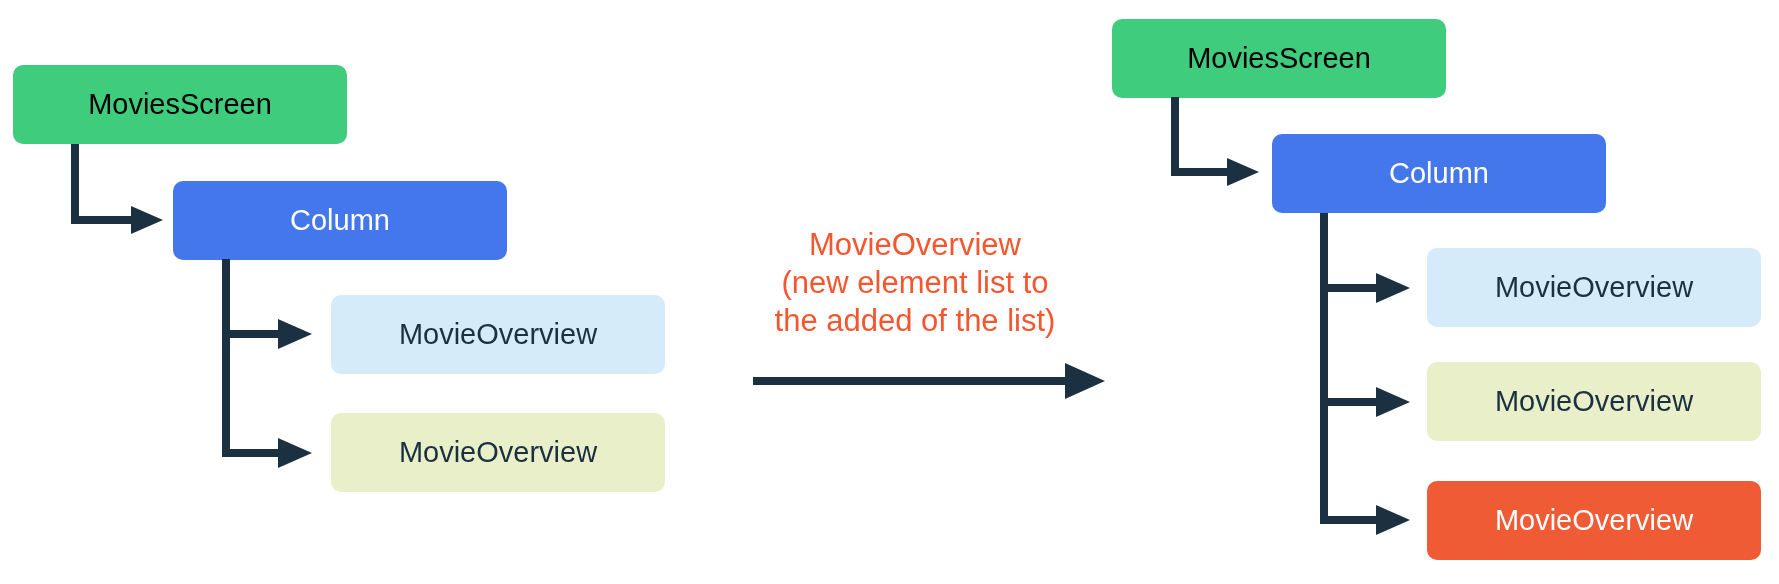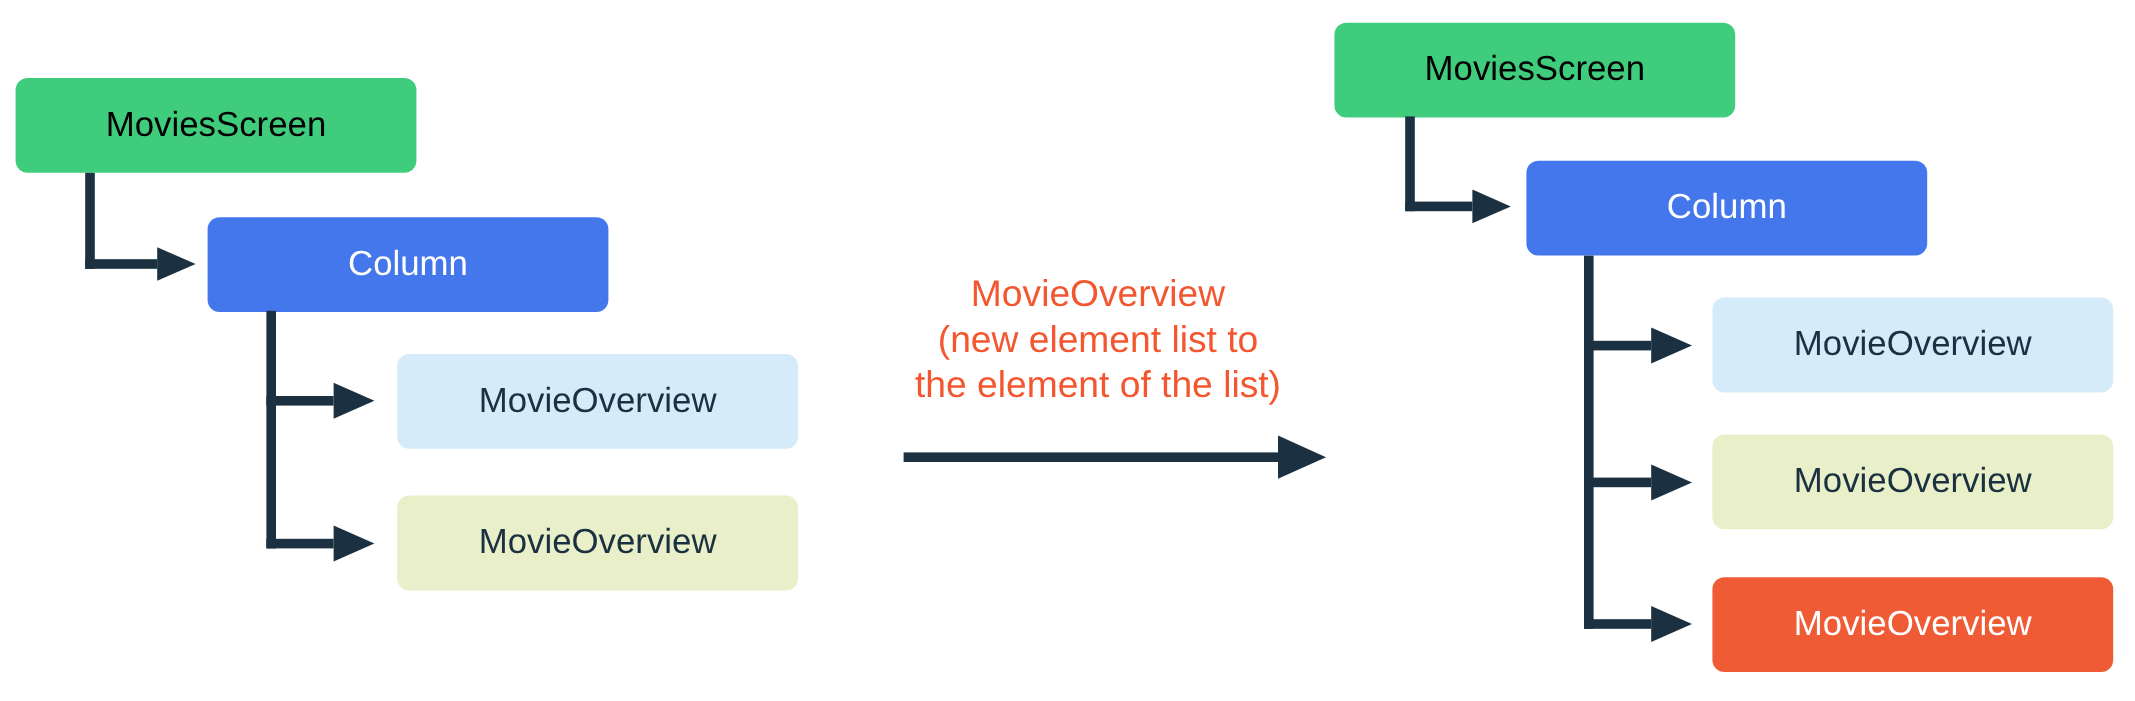--- a/index.html
+++ b/index.html
@@ -73,21 +73,21 @@
     </div>
     <div class="node lightyellow" style="left:331px;top:413px;">
       <span>MovieOverview</span>
     </div>
   </section>
 
   <section>
     <div id="annotation">
       <div>MovieOverview</div>
       <div>(new element list to</div>
-      <div>the element of the list)</div>
+      <div>the added of the list)</div>
     </div>
     <div class="hline" style="left:753px;top:377px;width:312px;height:8px;"></div>
     <div class="arrowhead big" style="left:1065px;top:363px;"></div>
   </section>
 
   <section>
     <div class="node green" style="left:1112px;top:19px;">
       <span>MoviesScreen</span>
     </div>
 

